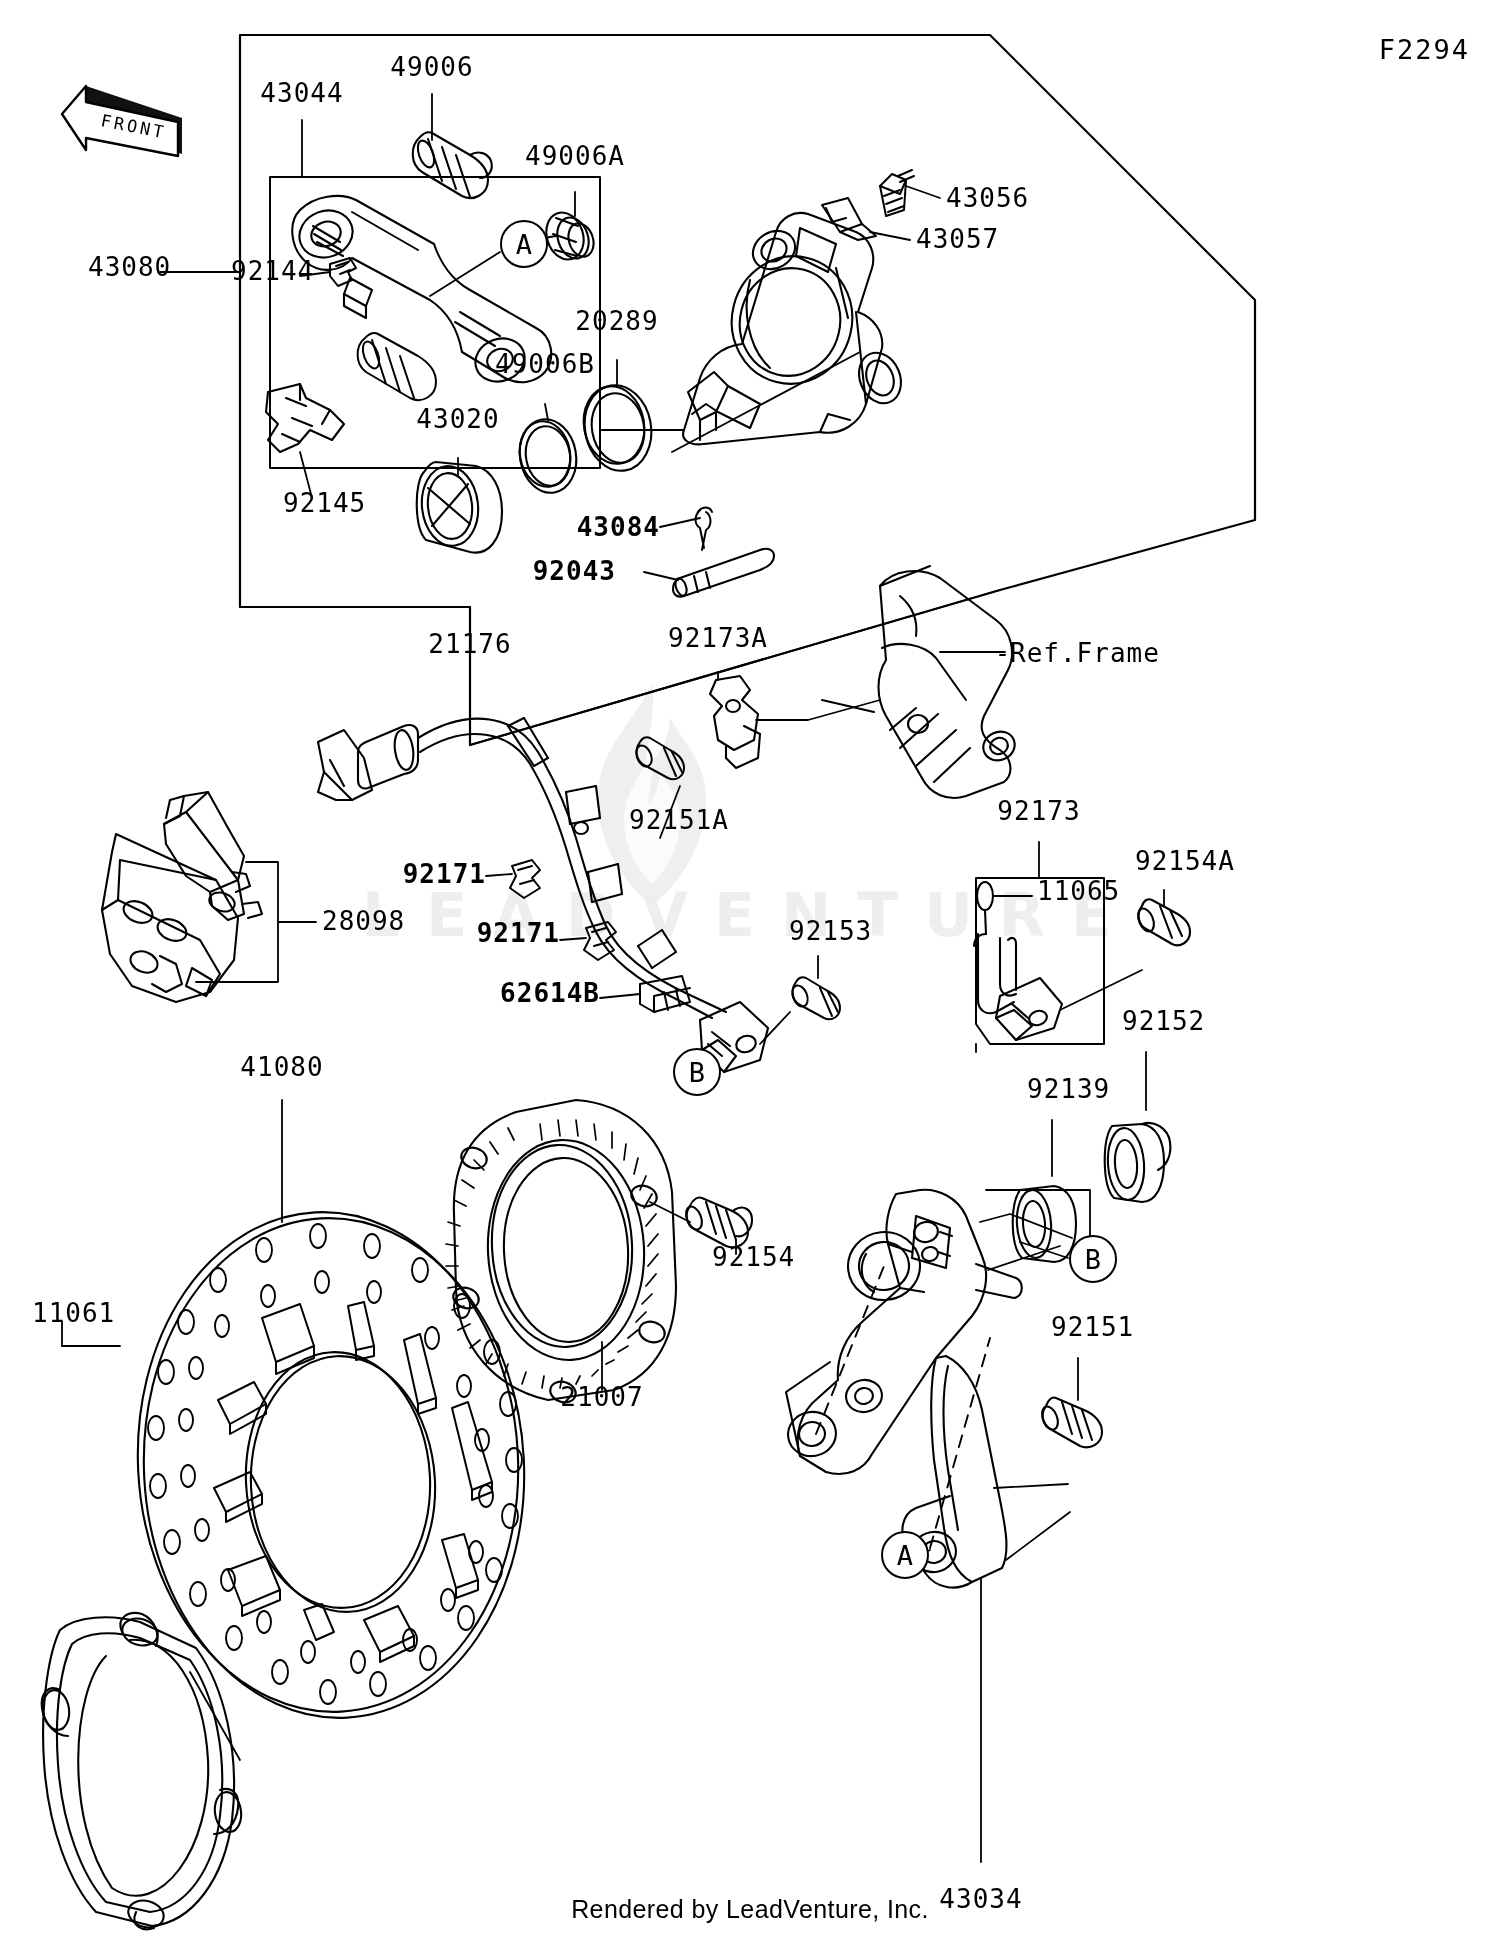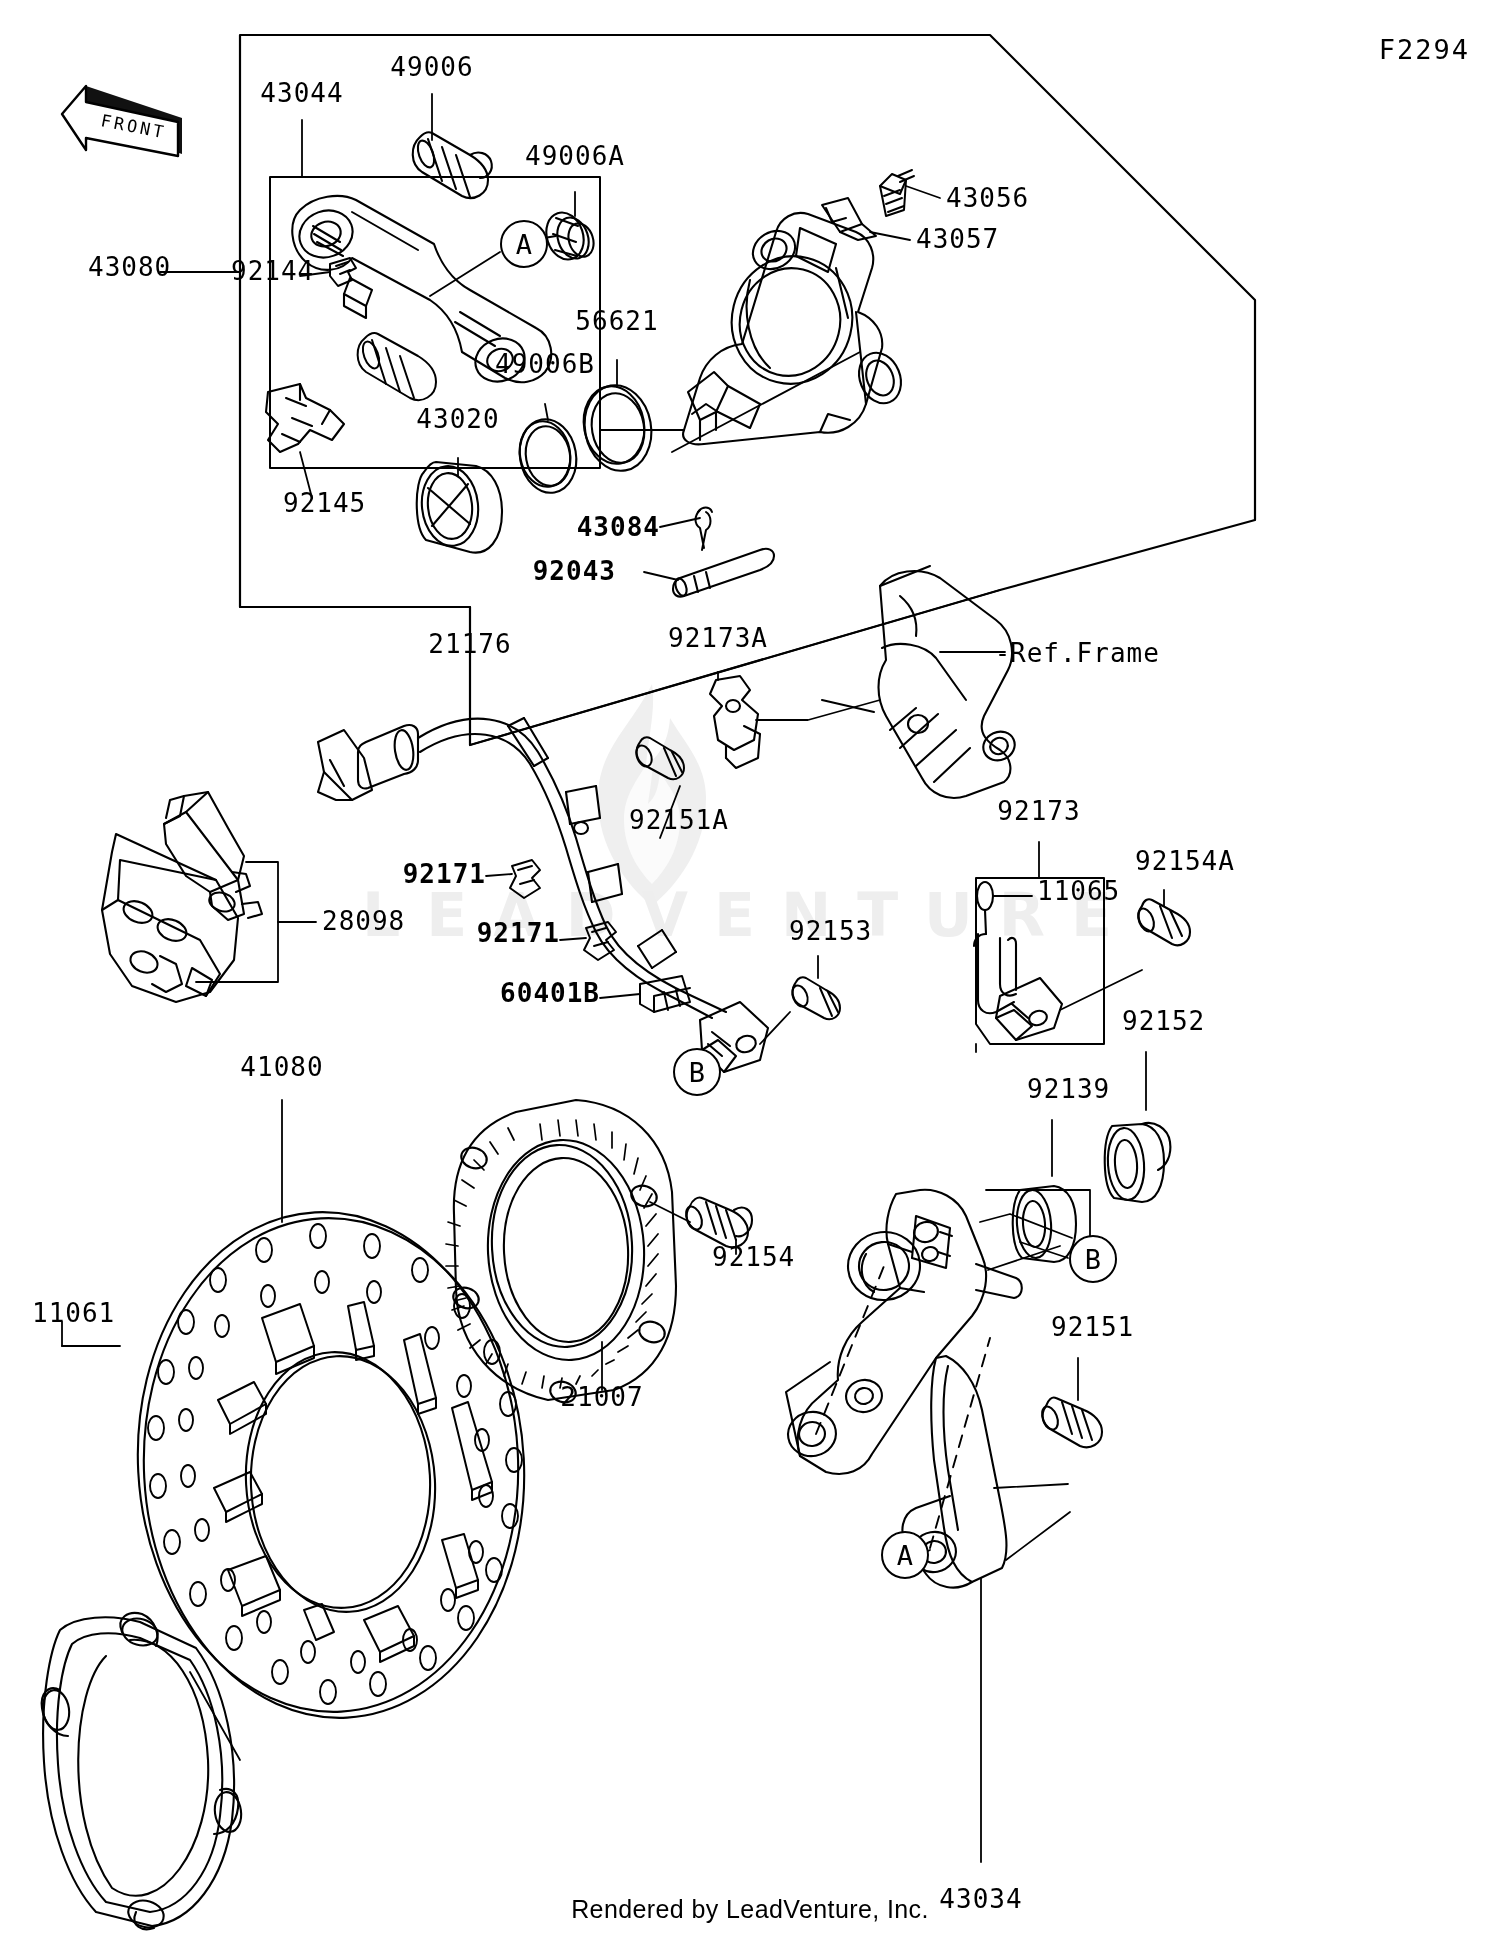--- a/index.html
+++ b/index.html
@@ -584,37 +584,37 @@
     </g>
   </svg>
 
   <div class="lbl c" style="left:302px;top:80px">43044</div>
   <div class="lbl c" style="left:432px;top:54px">49006</div>
   <div class="lbl c" style="left:575px;top:143px">49006A</div>
   <div class="lbl" style="left:946px;top:185px">43056</div>
   <div class="lbl" style="left:916px;top:226px">43057</div>
   <div class="lbl" style="left:88px;top:254px">43080</div>
   <div class="lbl" style="left:231px;top:258px">92144</div>
-  <div class="lbl c" style="left:617px;top:308px">56621</div>
+  <div class="lbl c" style="left:617px;top:308px">20289</div>
   <div class="lbl c" style="left:545px;top:351px">49006B</div>
   <div class="lbl c" style="left:458px;top:406px">43020</div>
   <div class="lbl" style="left:283px;top:490px">92145</div>
   <div class="lbl r" style="left:660px;top:514px">43084</div>
   <div class="lbl r" style="left:616px;top:558px">92043</div>
   <div class="lbl c" style="left:470px;top:631px">21176</div>
   <div class="lbl c" style="left:718px;top:625px">92173A</div>
   <div class="lbl" style="left:629px;top:807px">92151A</div>
   <div class="lbl c" style="left:1039px;top:798px">92173</div>
   <div class="lbl" style="left:1135px;top:848px">92154A</div>
   <div class="lbl" style="left:1037px;top:878px">11065</div>
   <div class="lbl" style="left:322px;top:908px">28098</div>
   <div class="lbl r" style="left:486px;top:861px">92171</div>
   <div class="lbl r" style="left:560px;top:920px">92171</div>
   <div class="lbl" style="left:789px;top:918px">92153</div>
-  <div class="lbl r" style="left:600px;top:980px">60401B</div>
+  <div class="lbl r" style="left:600px;top:980px">62614B</div>
   <div class="lbl" style="left:1122px;top:1008px">92152</div>
   <div class="lbl" style="left:1027px;top:1076px">92139</div>
   <div class="lbl c" style="left:282px;top:1054px">41080</div>
   <div class="lbl" style="left:712px;top:1244px">92154</div>
   <div class="lbl" style="left:32px;top:1300px">11061</div>
   <div class="lbl c" style="left:602px;top:1384px">21007</div>
   <div class="lbl" style="left:1051px;top:1314px">92151</div>
   <div class="lbl c" style="left:981px;top:1886px">43034</div>
 
   <div class="lbl" style="left:1010px;top:640px">Ref.Frame</div>

